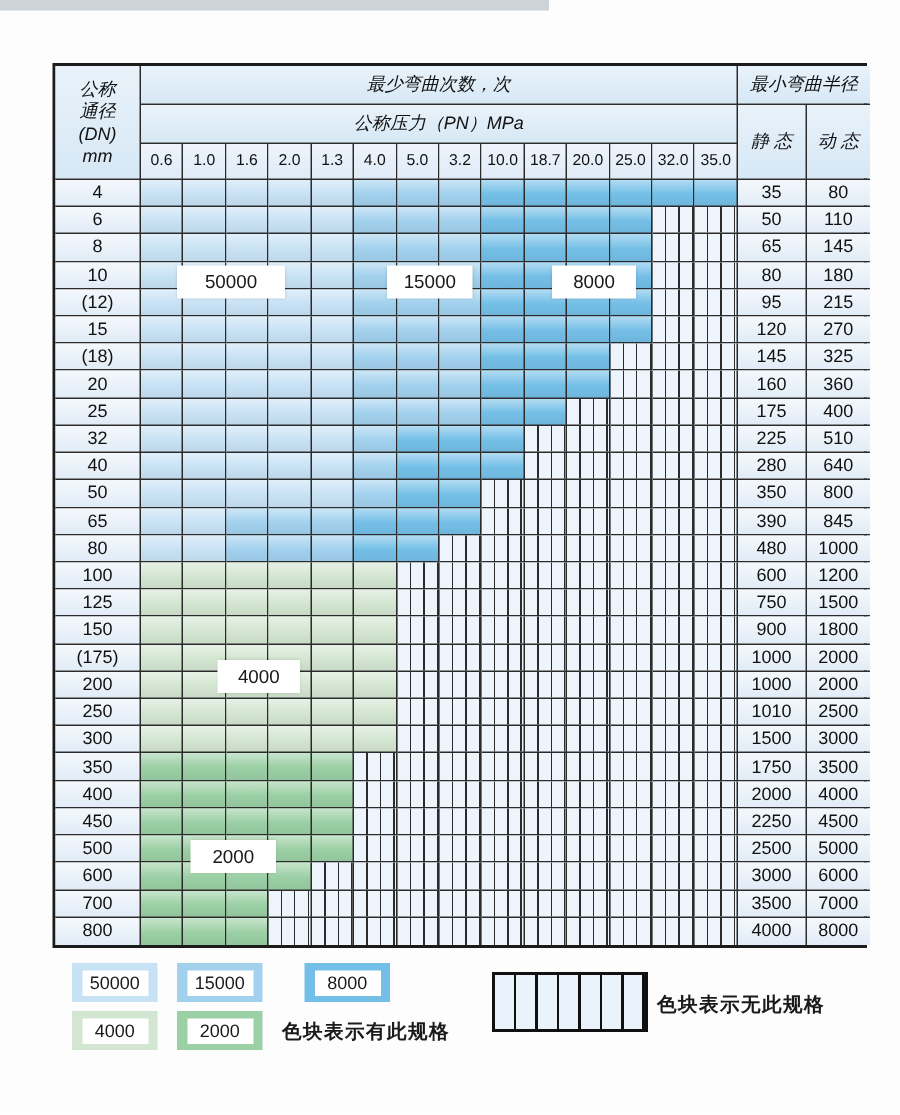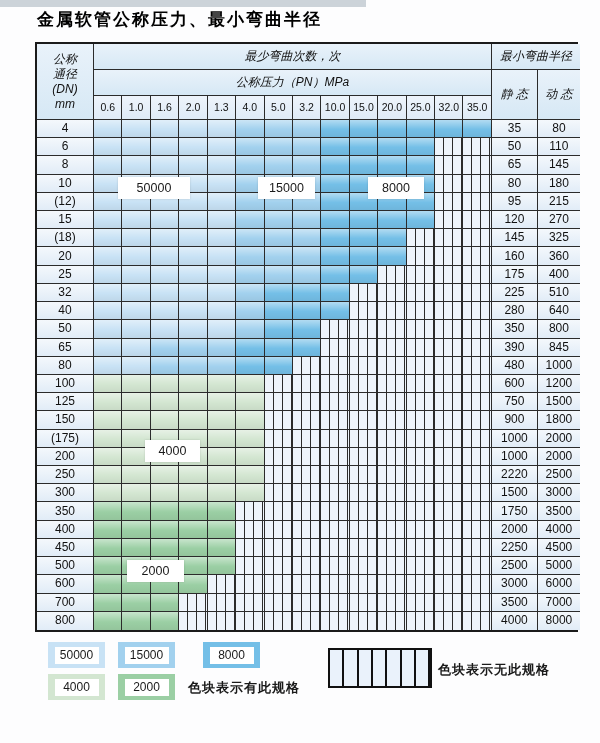--- a/index.html
+++ b/index.html
@@ -33,21 +33,20 @@
   .ltext{position:absolute;font-size:13px;font-weight:bold;color:#1a1a1a;letter-spacing:1px;}
   .hatchbox{position:absolute;left:328px;top:648px;width:104px;height:40px;box-sizing:border-box;
             border:2px solid #111;
             background:repeating-linear-gradient(90deg,#eaf2fb 0,#eaf2fb 12.5px,#111 12.5px,#111 14.3px);}
 </style>
 </head>
 <body>
 
 <div class="page">
   <div class="topstrip" style="background: rgb(204, 211, 217);"></div>
-  <div class="title">金属软管公称压力、最小弯曲半径</div>
 
   <div class="tablewrap">
     <div class="grid" id="grid">
         <div class="c hdr corner" style="grid-area: 1 / 1 / 4 / 2;">公称
 通径
 (DN)
 mm</div>
         <div class="c hdr" style="grid-area: 1 / 2 / 2 / 16;">最少弯曲次数，次</div>
         <div class="c hdr cr" style="grid-area: 1 / 16 / 2 / 18;">最小弯曲半径</div>
         <div class="c hdr" style="grid-area: 2 / 16 / 4 / 17;">静 态</div>
@@ -55,21 +54,21 @@
         <div class="c hdr cr" style="grid-area: 2 / 17 / 4 / 18;">动 态</div>
         <div class="c tick" style="grid-area: 3 / 2;">0.6</div>
         <div class="c tick" style="grid-area: 3 / 3;">1.0</div>
         <div class="c tick" style="grid-area: 3 / 4;">1.6</div>
         <div class="c tick" style="grid-area: 3 / 5;">2.0</div>
         <div class="c tick" style="grid-area: 3 / 6;">1.3</div>
         <div class="c tick" style="grid-area: 3 / 7;">4.0</div>
         <div class="c tick" style="grid-area: 3 / 8;">5.0</div>
         <div class="c tick" style="grid-area: 3 / 9;">3.2</div>
         <div class="c tick" style="grid-area: 3 / 10;">10.0</div>
-        <div class="c tick" style="grid-area: 3 / 11;">15.0</div>
+        <div class="c tick" style="grid-area: 3 / 11;">18.7</div>
         <div class="c tick" style="grid-area: 3 / 12;">20.0</div>
         <div class="c tick" style="grid-area: 3 / 13;">25.0</div>
         <div class="c tick" style="grid-area: 3 / 14;">32.0</div>
         <div class="c tick" style="grid-area: 3 / 15;">35.0</div>
         <div class="c side" style="grid-area: 4 / 1;">4</div>
         <div class="c spec" style="grid-area: 4 / 2; background-color: rgb(200, 226, 245);"></div>
         <div class="c spec" style="grid-area: 4 / 3; background-color: rgb(200, 226, 245);"></div>
         <div class="c spec" style="grid-area: 4 / 4; background-color: rgb(200, 226, 245);"></div>
         <div class="c spec" style="grid-area: 4 / 5; background-color: rgb(200, 226, 245);"></div>
         <div class="c spec" style="grid-area: 4 / 6; background-color: rgb(200, 226, 245);"></div>
@@ -398,21 +397,21 @@
         <div class="c spec" style="grid-area: 23 / 6; background-color: rgb(211, 230, 209);"></div>
         <div class="c spec" style="grid-area: 23 / 7; background-color: rgb(211, 230, 209);"></div>
         <div class="c hatch" style="grid-area: 23 / 8;"></div>
         <div class="c hatch" style="grid-area: 23 / 9;"></div>
         <div class="c hatch" style="grid-area: 23 / 10;"></div>
         <div class="c hatch" style="grid-area: 23 / 11;"></div>
         <div class="c hatch" style="grid-area: 23 / 12;"></div>
         <div class="c hatch" style="grid-area: 23 / 13;"></div>
         <div class="c hatch" style="grid-area: 23 / 14;"></div>
         <div class="c hatch" style="grid-area: 23 / 15;"></div>
-        <div class="c side" style="grid-area: 23 / 16;">2220</div>
+        <div class="c side" style="grid-area: 23 / 16;">1010</div>
         <div class="c side cr" style="grid-area: 23 / 17;">2500</div>
         <div class="c side" style="grid-area: 24 / 1;">300</div>
         <div class="c spec" style="grid-area: 24 / 2; background-color: rgb(211, 230, 209);"></div>
         <div class="c spec" style="grid-area: 24 / 3; background-color: rgb(211, 230, 209);"></div>
         <div class="c spec" style="grid-area: 24 / 4; background-color: rgb(211, 230, 209);"></div>
         <div class="c spec" style="grid-area: 24 / 5; background-color: rgb(211, 230, 209);"></div>
         <div class="c spec" style="grid-area: 24 / 6; background-color: rgb(211, 230, 209);"></div>
         <div class="c spec" style="grid-area: 24 / 7; background-color: rgb(211, 230, 209);"></div>
         <div class="c hatch" style="grid-area: 24 / 8;"></div>
         <div class="c hatch" style="grid-area: 24 / 9;"></div>

